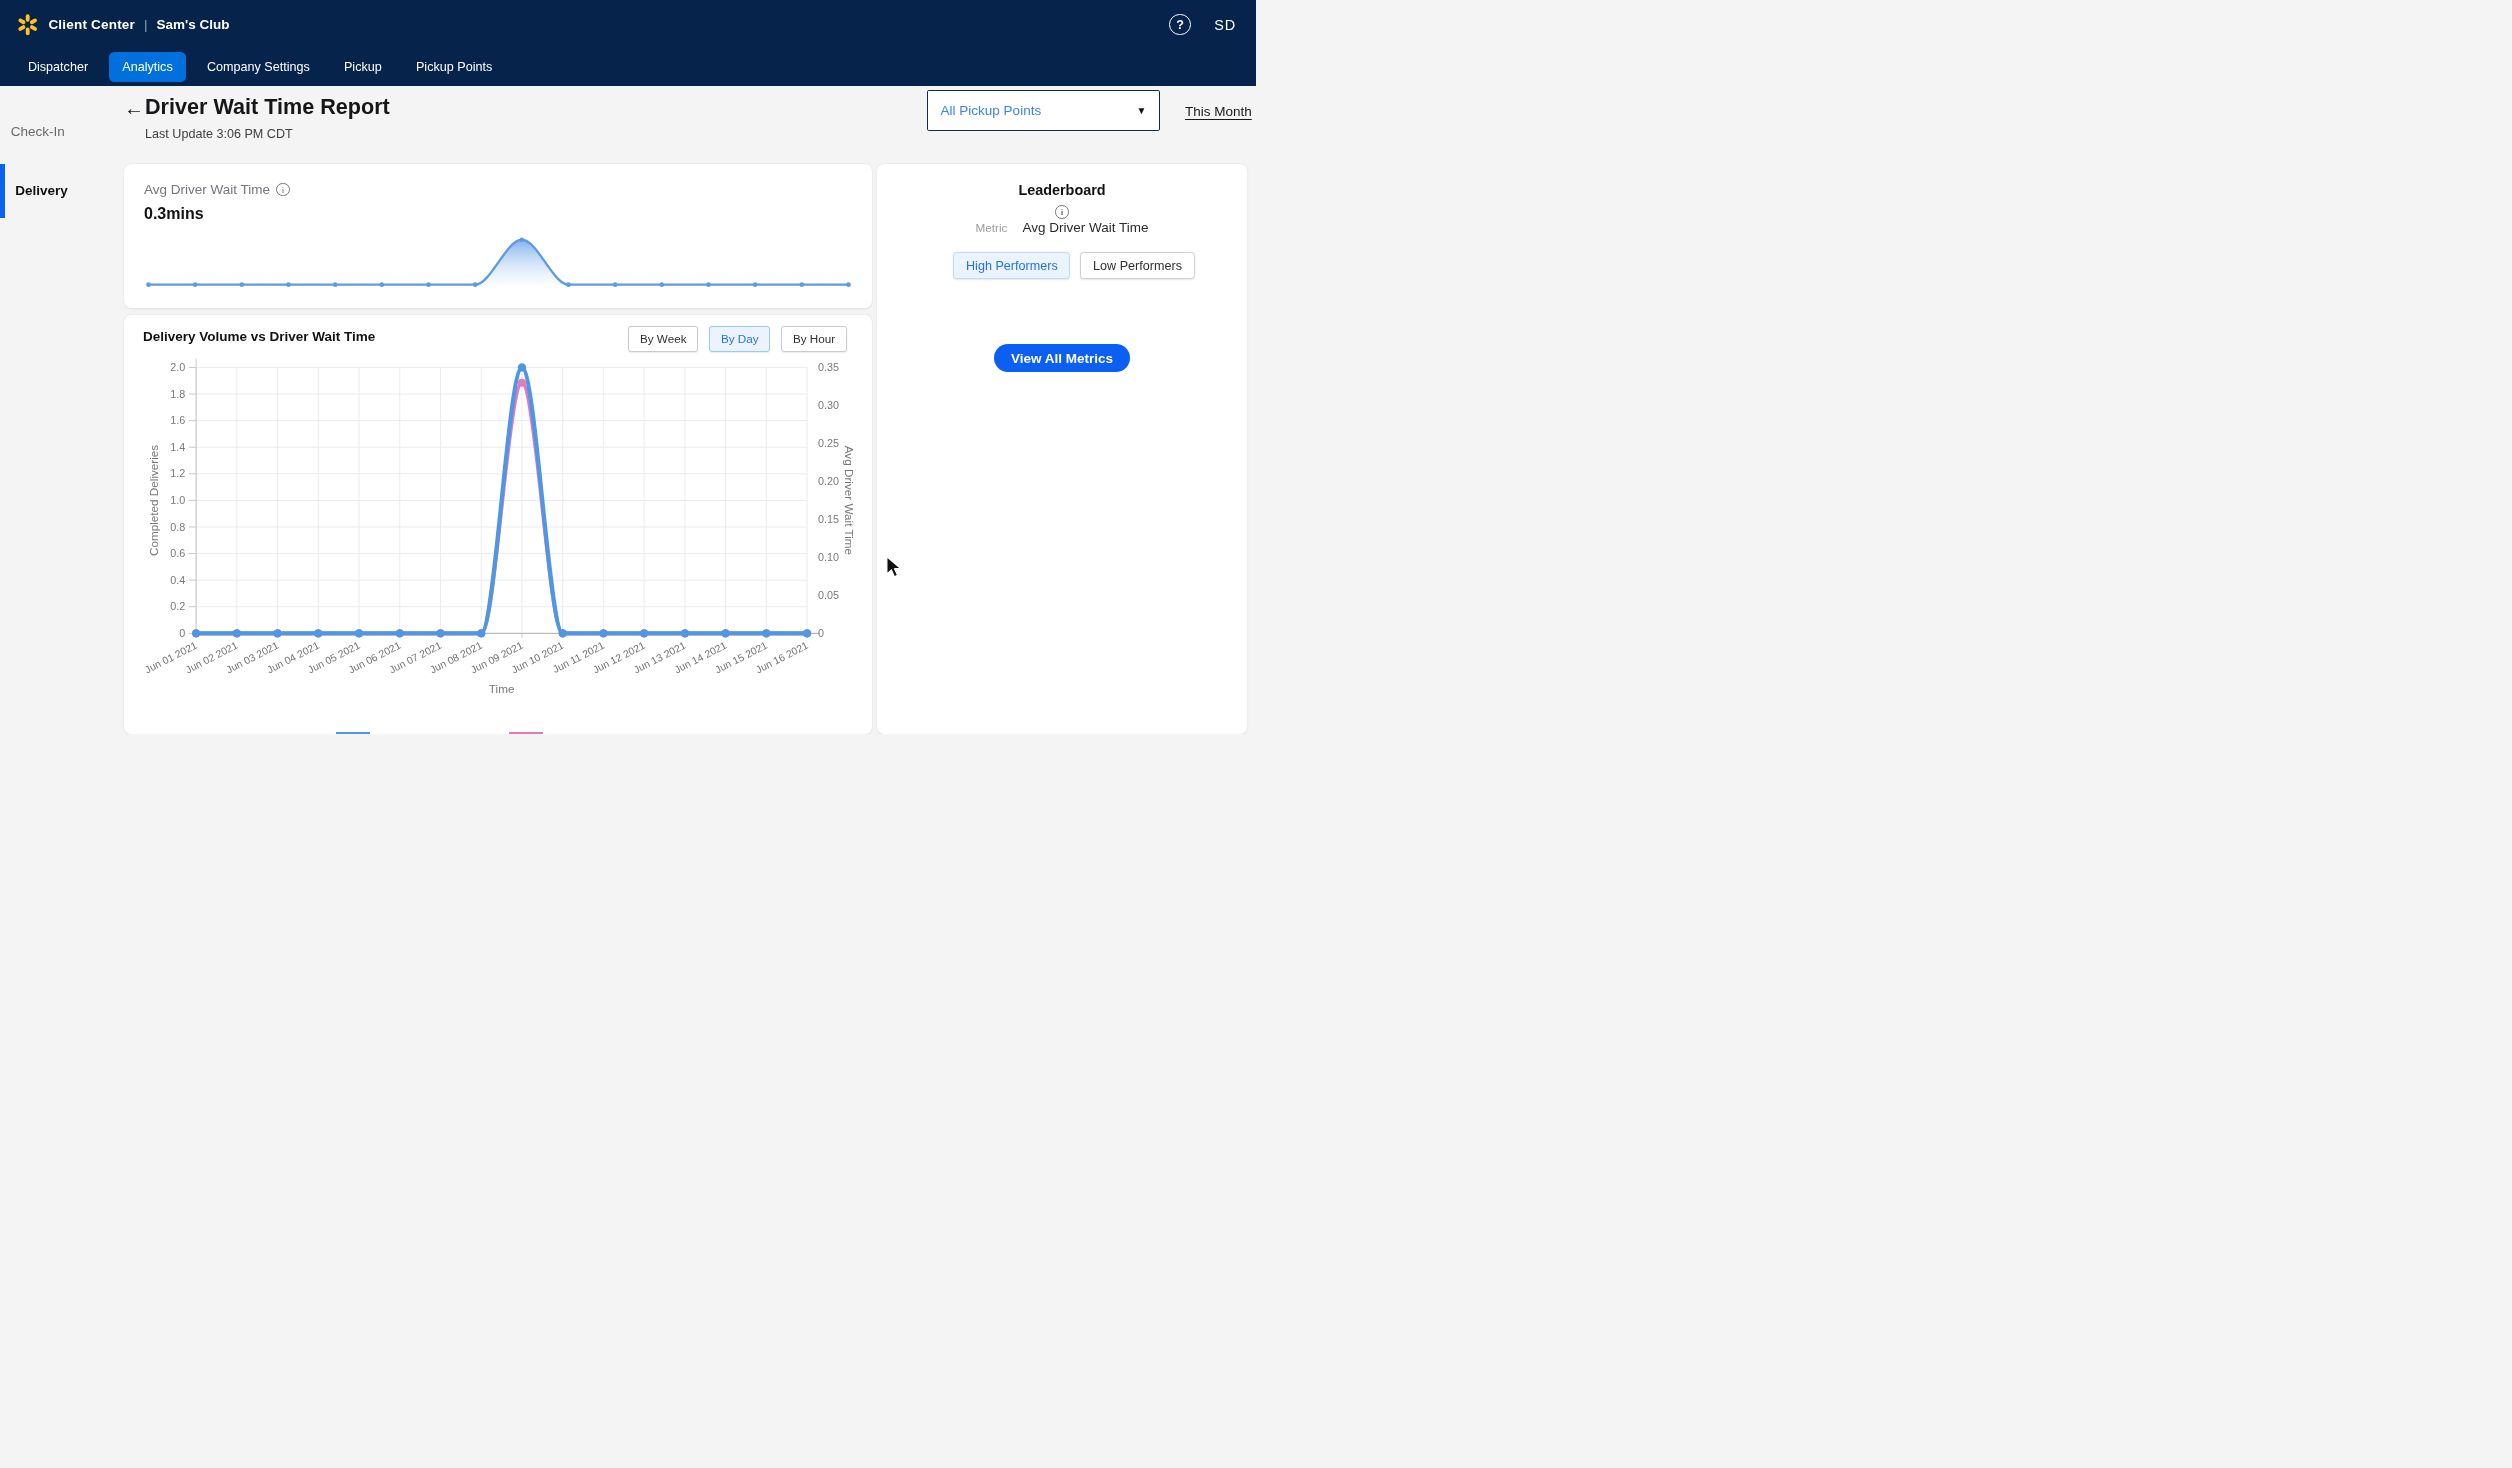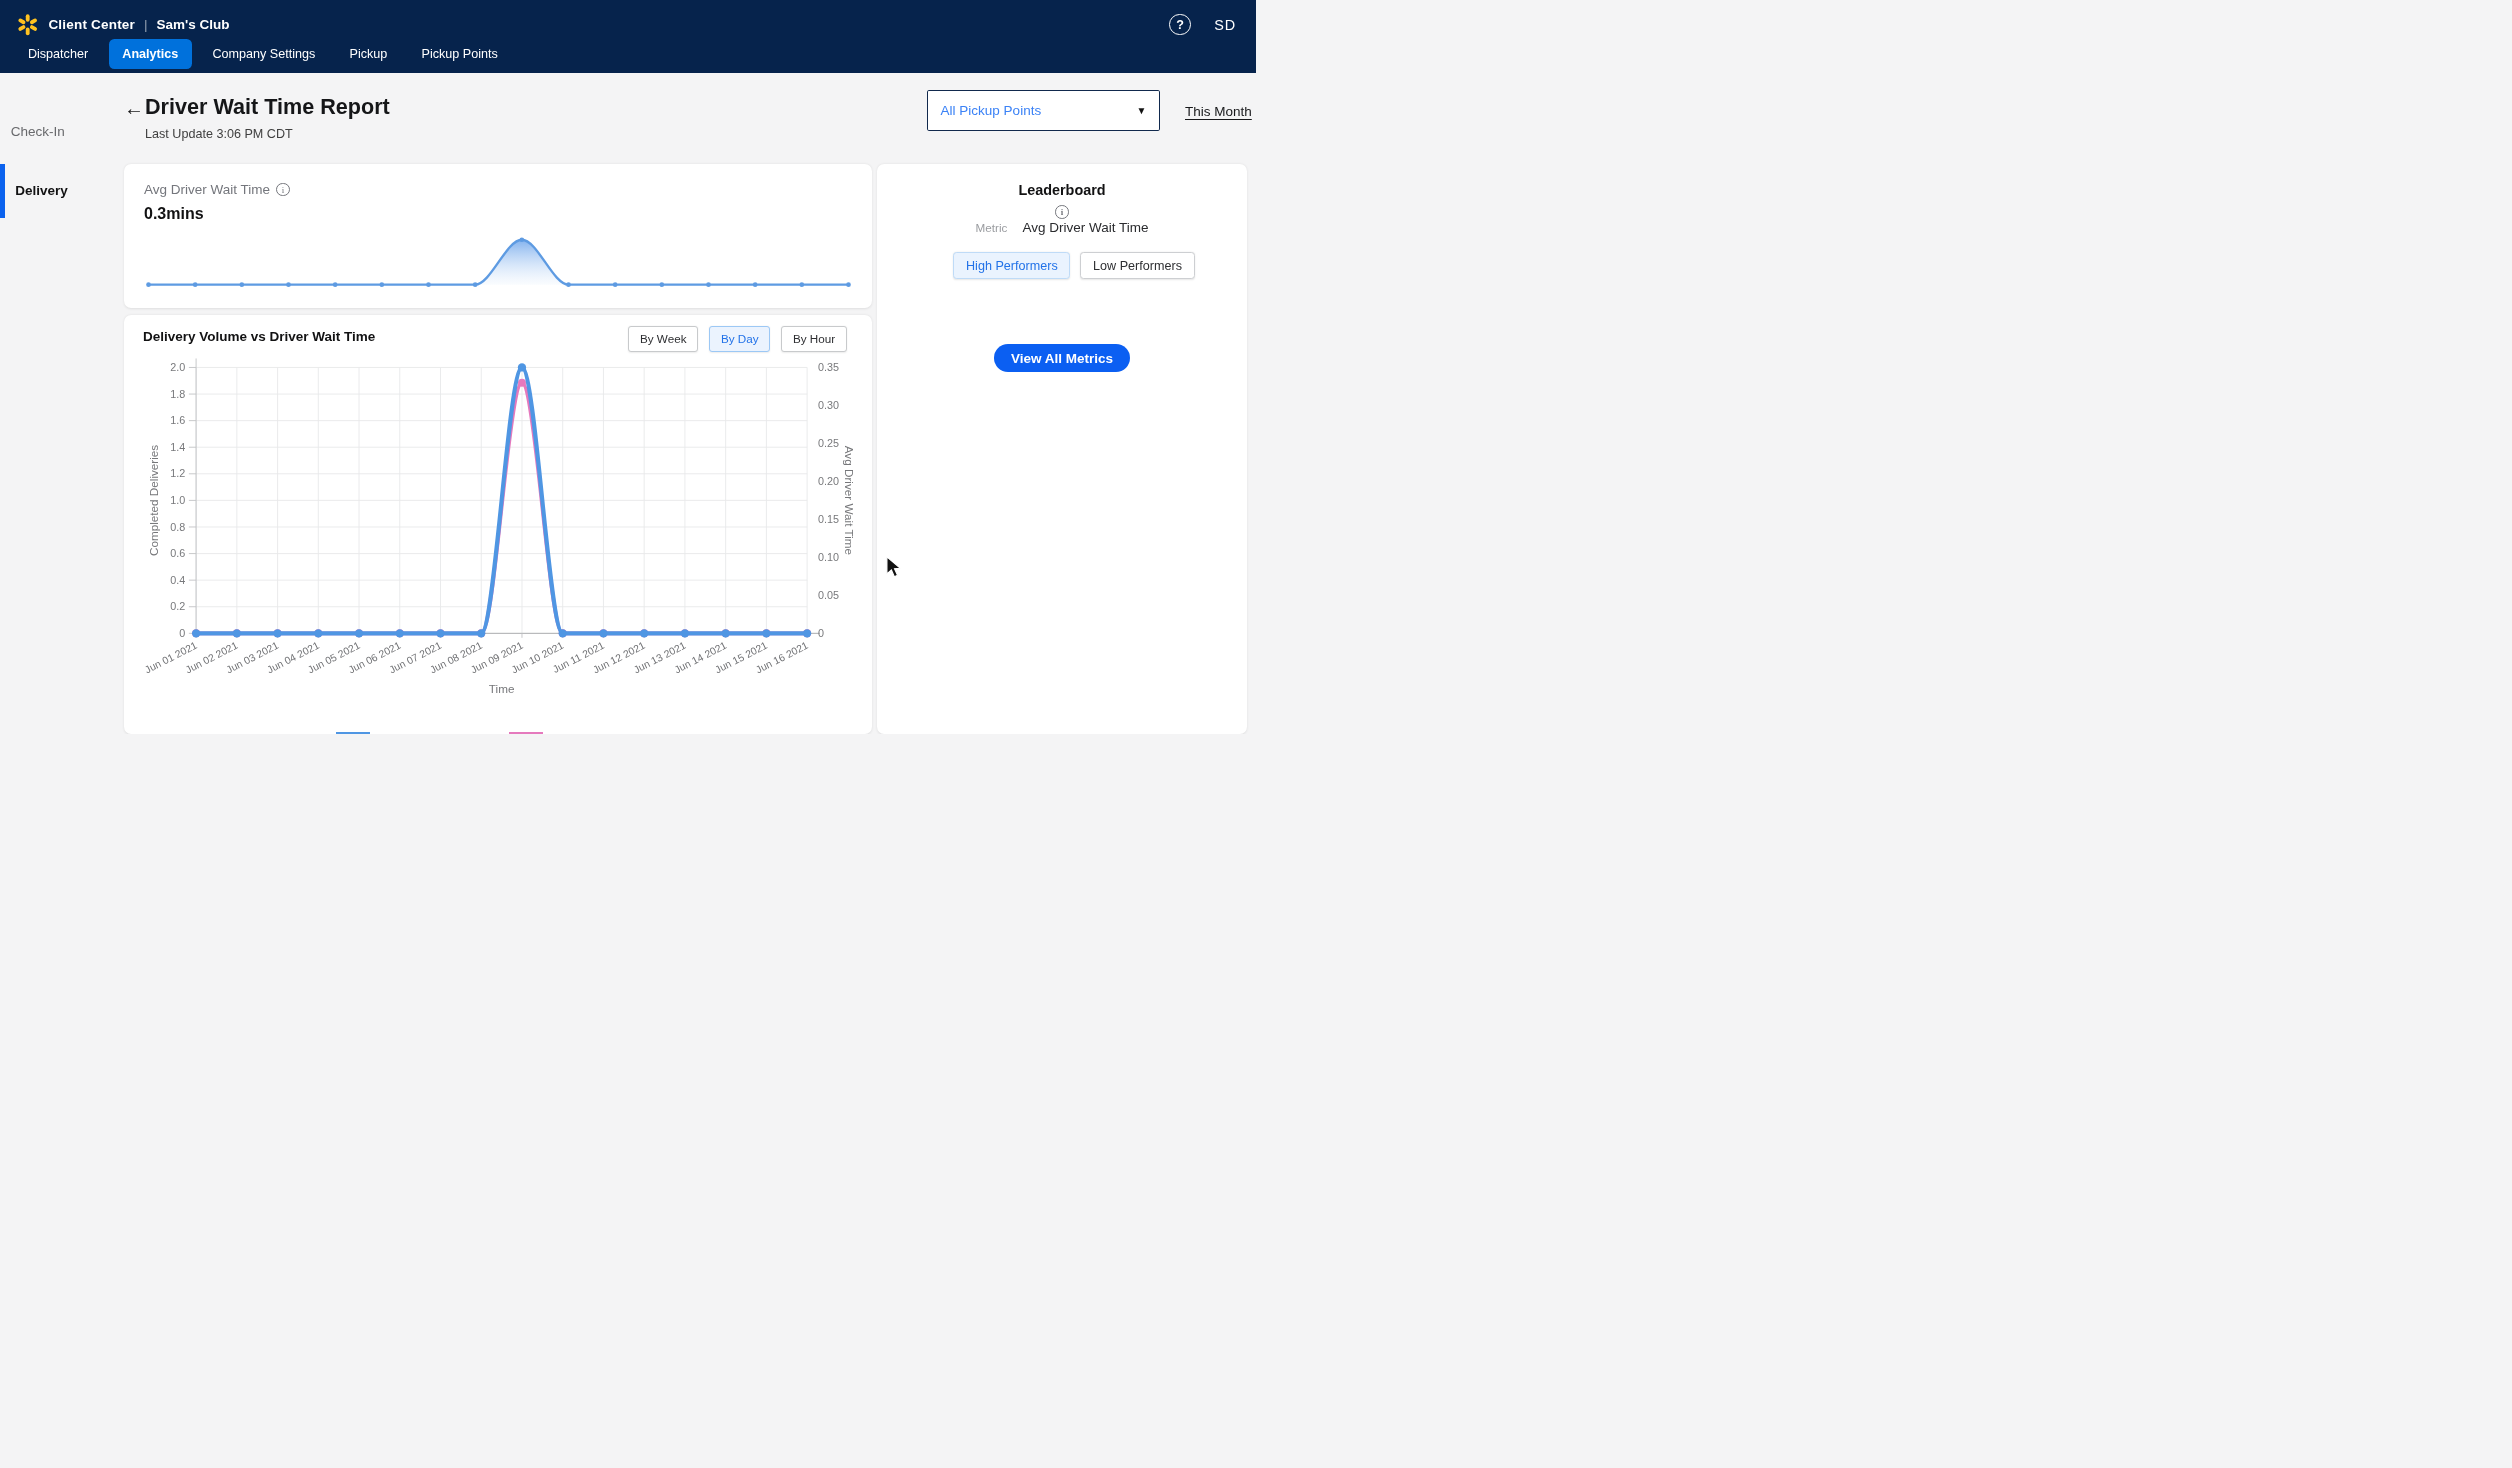--- a/index.html
+++ b/index.html
@@ -1,31 +1,31 @@
 <!DOCTYPE html>
 <html style="font-size:14.4px"><head>
 <meta charset="utf-8">
 <style>
   * { margin:0; padding:0; box-sizing:border-box; }
   html,body { width:1256px; height:734px; overflow:hidden; }
   body { font-family:"Liberation Sans", sans-serif; background:#F4F4F5; position:relative; }
 
   
-  .topbar { position:absolute; left:0; top:0; width:1256px; height:73px; background:#06234C; }
+  .topbar { position:absolute; left:0; top:0; width:1256px; height:86px; background:#06234C; }
   .brandrow { position:absolute; left:0; top:0; height:49px; width:100%; display:flex; align-items:center; padding-left:16px; }
   .spark { width:23.4px; height:23.4px; margin-right:9px; flex:0 0 auto; }
   .brand { color:#fff; font-size:13.5px; font-weight:bold; letter-spacing:0.2px; }
   .brand-div { color:rgba(255,255,255,.55); margin:0 9px; font-size:13.5px; }
   .org { color:#fff; font-size:13.5px; font-weight:bold; }
   .top-right { position:absolute; right:0; top:0; height:49px; display:flex; align-items:center; gap:23.4px; padding-right:20px; }
   .help-icon { width:21.6px; height:21.6px; border:1.8px solid #fff; border-radius:50%; color:#fff; font-size:12.6px; font-weight:bold; display:flex; align-items:center; justify-content:center; cursor:pointer; }
   .initials { color:#fff; font-size:14.4px; letter-spacing:0.9px; cursor:pointer; }
   .tabsrow { position:absolute; left:14.4px; bottom:4.5px; display:flex; align-items:center; gap:7.2px; }
   .tab { color:#fff; font-size:12.6px; padding:8px 13.5px; border-radius:5.4px; cursor:pointer; white-space:nowrap; }
-  .tab.active { background:#0071DC; font-weight:bold; }
+  .tab.active { background:#0071DC; font-weight:normal; }
 
   
   .back-arrow { position:absolute; left:124px; top:97px; font-size:20px; color:#161617; cursor:pointer; }
   .page-title { position:absolute; left:145px; top:94px; font-size:21.6px; font-weight:bold; color:#151618; }
   .page-sub { position:absolute; left:145px; top:127px; font-size:12.6px; color:#404040; }
   .pickup-select { position:absolute; left:927px; top:90px; width:233px; height:41px; background:#fff; border:1.8px solid #11294D; border-radius:1.8px; display:flex; align-items:center; padding:0 12.6px; cursor:pointer; }
   .pickup-select .lbl { font-size:13.5px; color:#3b82f6; flex:1; }
   .caret { font-size:10px; color:#111; }
   .period-link { position:absolute; left:1185px; top:104px; font-size:13.5px; font-weight:500; color:#17181A; text-decoration:underline; text-underline-offset:2.7px; cursor:pointer; }
 

